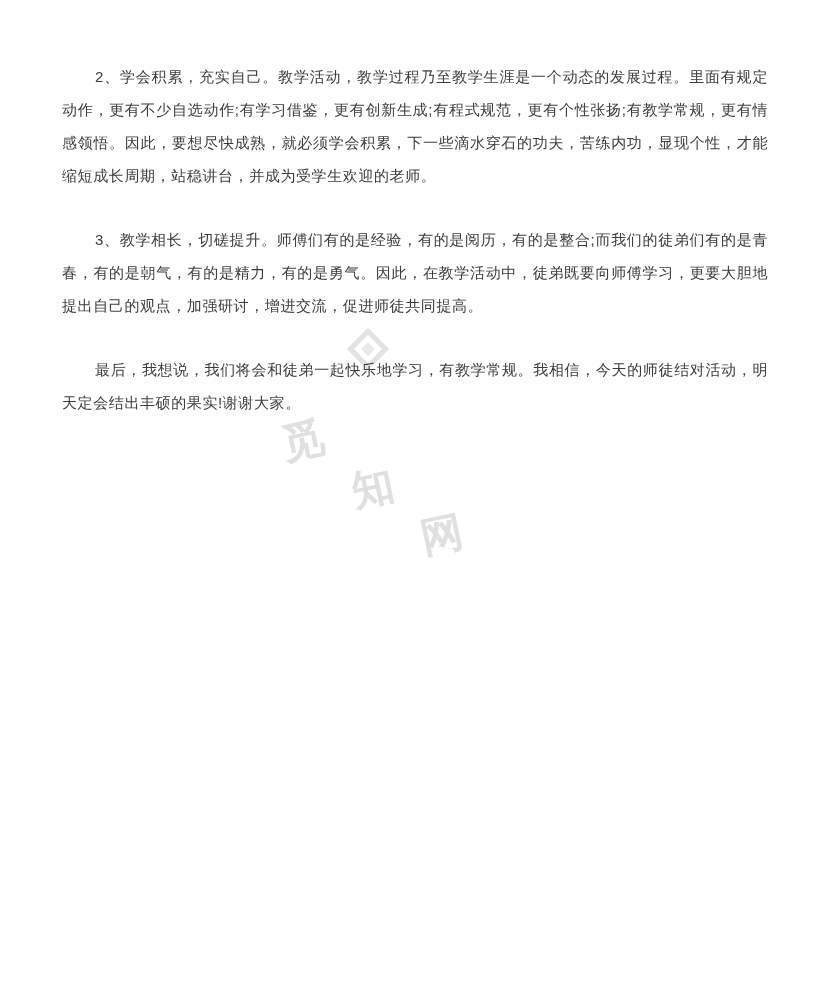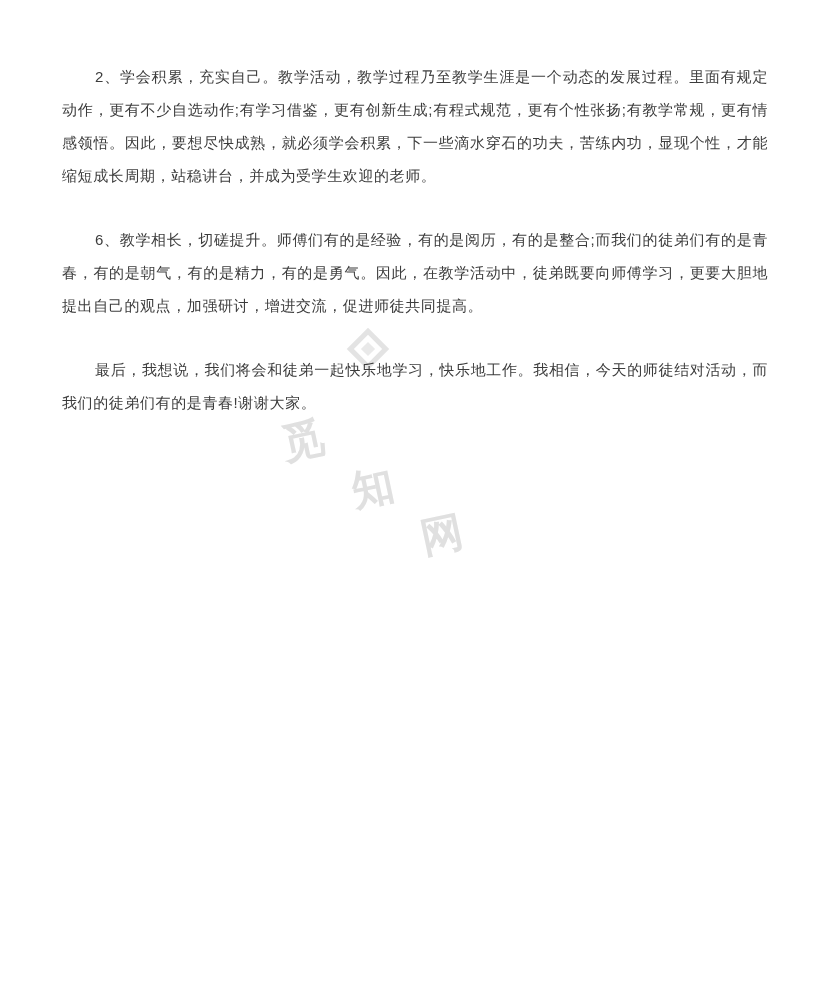--- a/index.html
+++ b/index.html
@@ -85,17 +85,17 @@
 
   <div class="watermark">
     <div class="wm-logo"></div>
     <span class="wm-char wm-c0">觅</span>
     <span class="wm-char wm-c1">知</span>
     <span class="wm-char wm-c2">网</span>
   </div>
 
   <div class="content">
     <p class="para">2、学会积累，充实自己。教学活动，教学过程乃至教学生涯是一个动态的发展过程。里面有规定动作，更有不少自选动作;有学习借鉴，更有创新生成;有程式规范，更有个性张扬;有教学常规，更有情感领悟。因此，要想尽快成熟，就必须学会积累，下一些滴水穿石的功夫，苦练内功，显现个性，才能缩短成长周期，站稳讲台，并成为受学生欢迎的老师。</p>
-    <p class="para">6、教学相长，切磋提升。师傅们有的是经验，有的是阅历，有的是整合;而我们的徒弟们有的是青春，有的是朝气，有的是精力，有的是勇气。因此，在教学活动中，徒弟既要向师傅学习，更要大胆地提出自己的观点，加强研讨，增进交流，促进师徒共同提高。</p>
-    <p class="para">最后，我想说，我们将会和徒弟一起快乐地学习，快乐地工作。我相信，今天的师徒结对活动，而我们的徒弟们有的是青春!谢谢大家。</p>
+    <p class="para">3、教学相长，切磋提升。师傅们有的是经验，有的是阅历，有的是整合;而我们的徒弟们有的是青春，有的是朝气，有的是精力，有的是勇气。因此，在教学活动中，徒弟既要向师傅学习，更要大胆地提出自己的观点，加强研讨，增进交流，促进师徒共同提高。</p>
+    <p class="para">最后，我想说，我们将会和徒弟一起快乐地学习，有教学常规。我相信，今天的师徒结对活动，明天定会结出丰硕的果实!谢谢大家。</p>
   </div>
 
 </div>
 
 </body></html>

